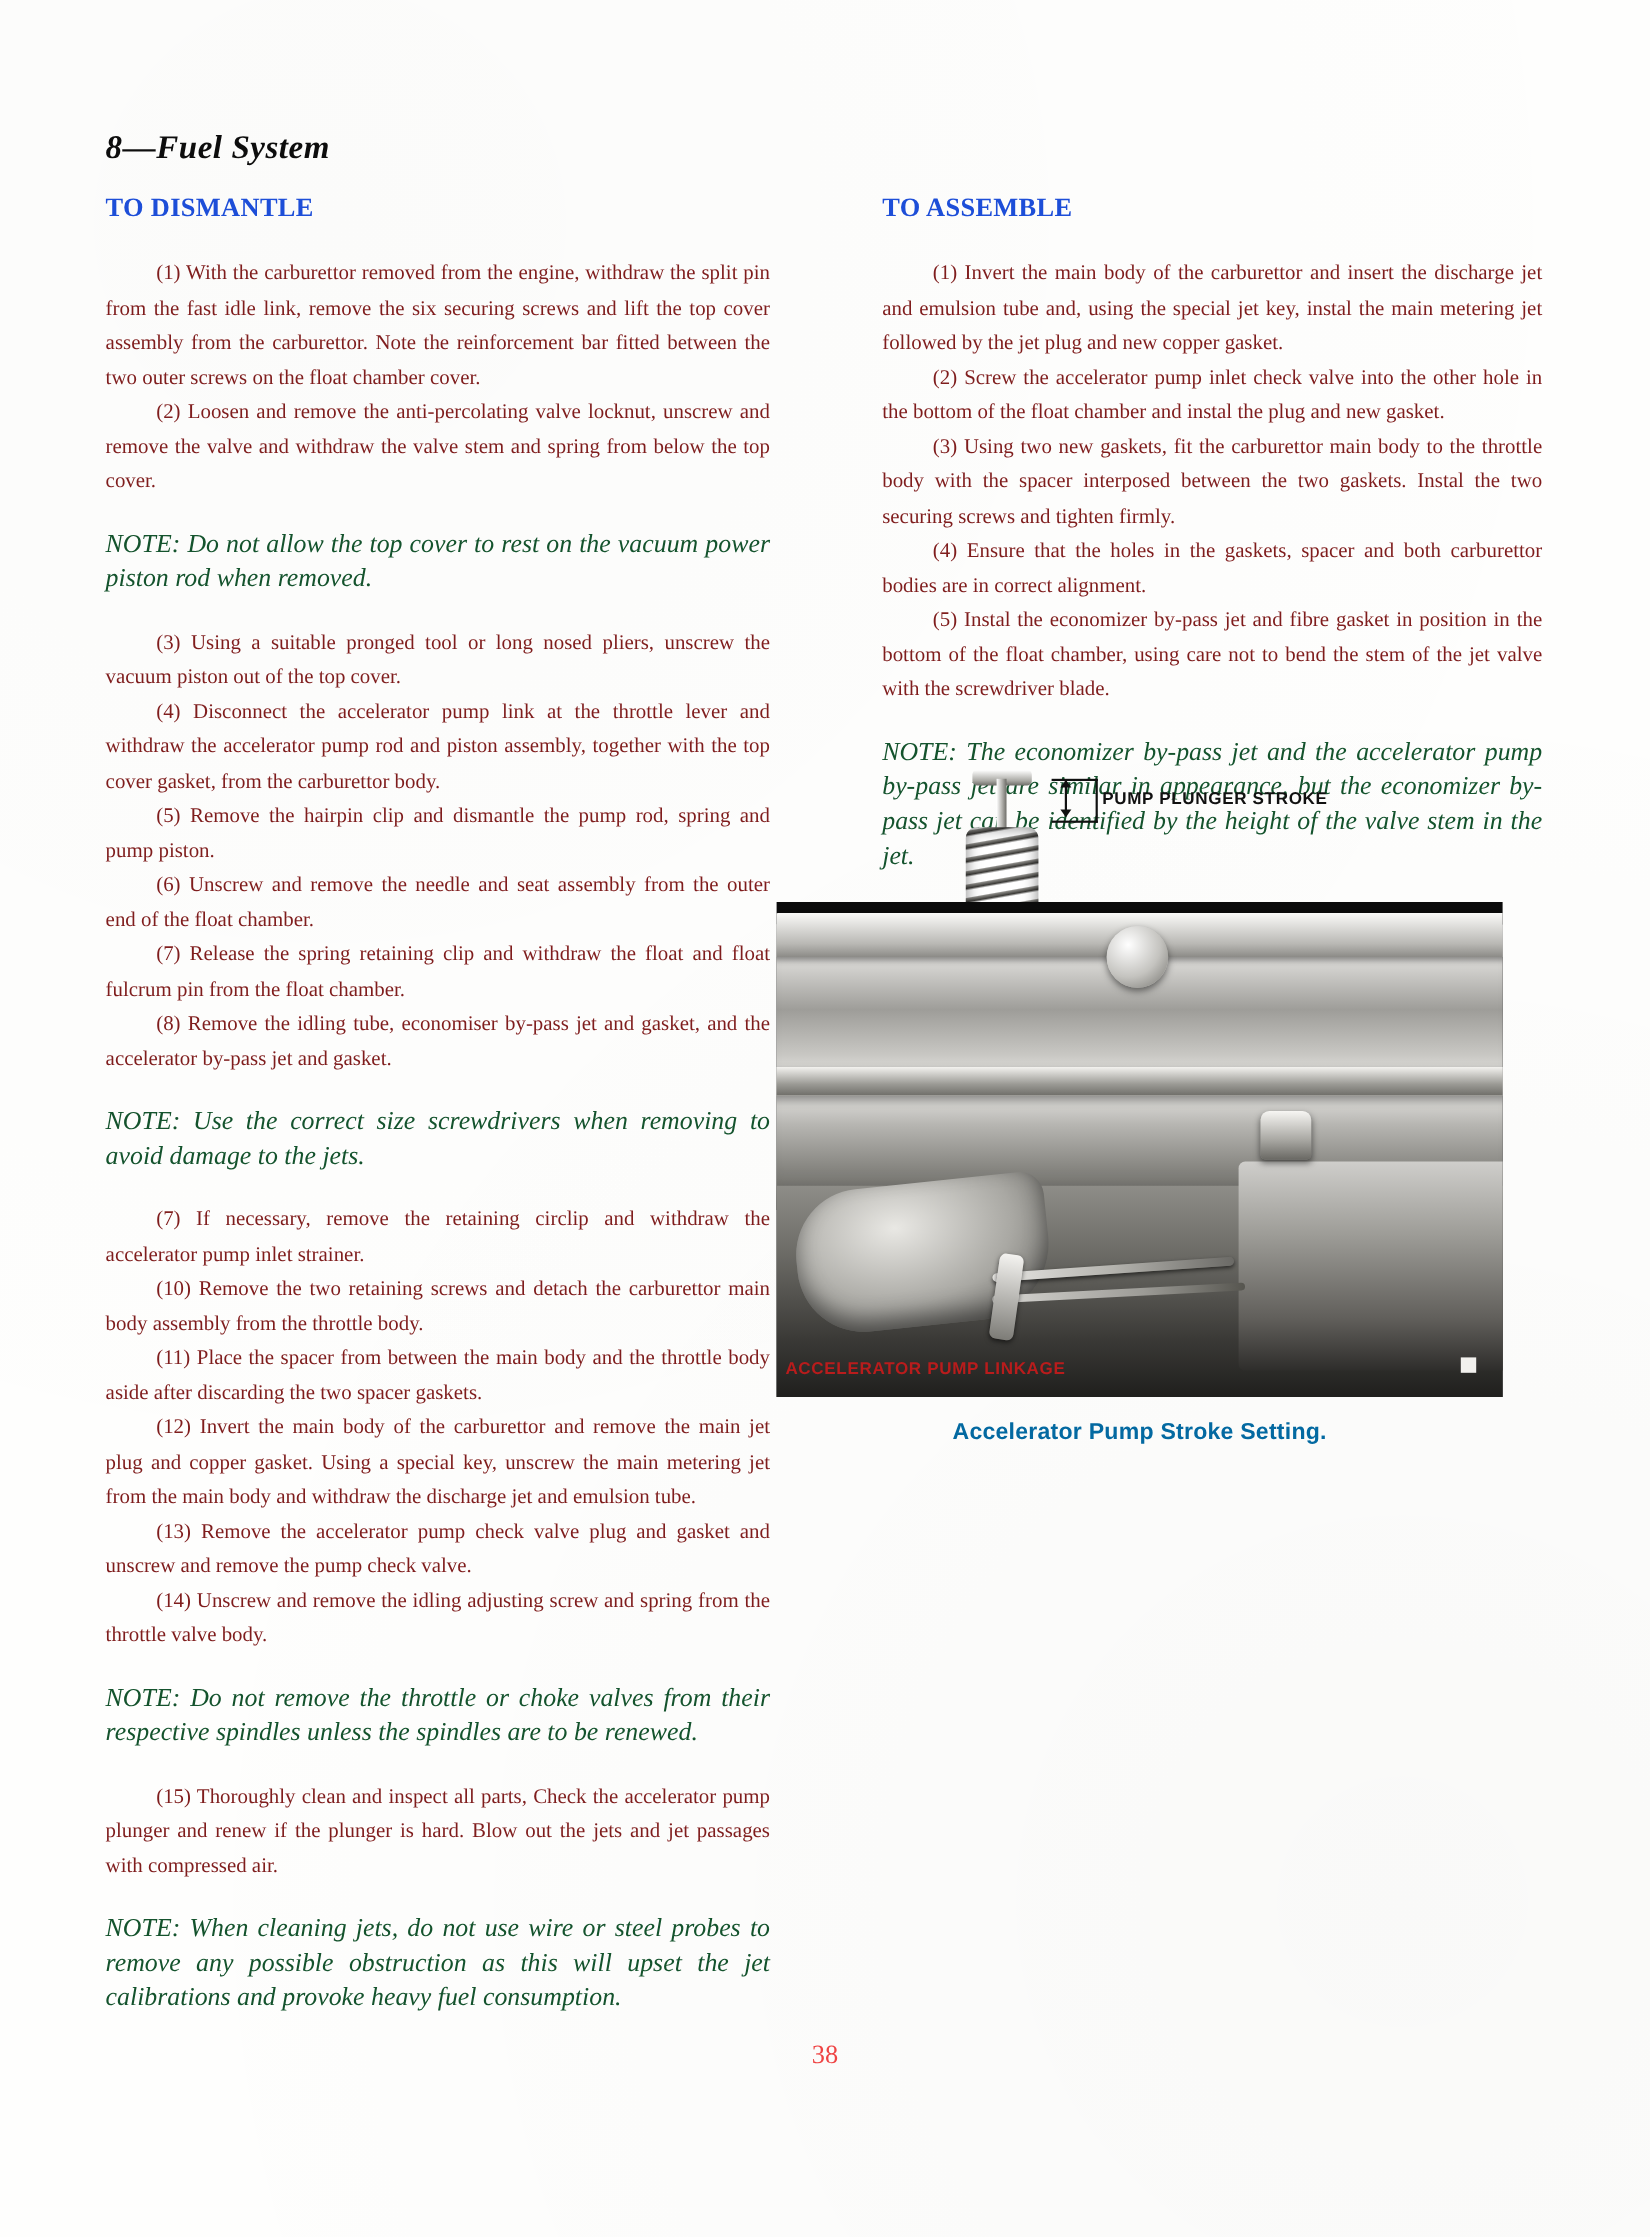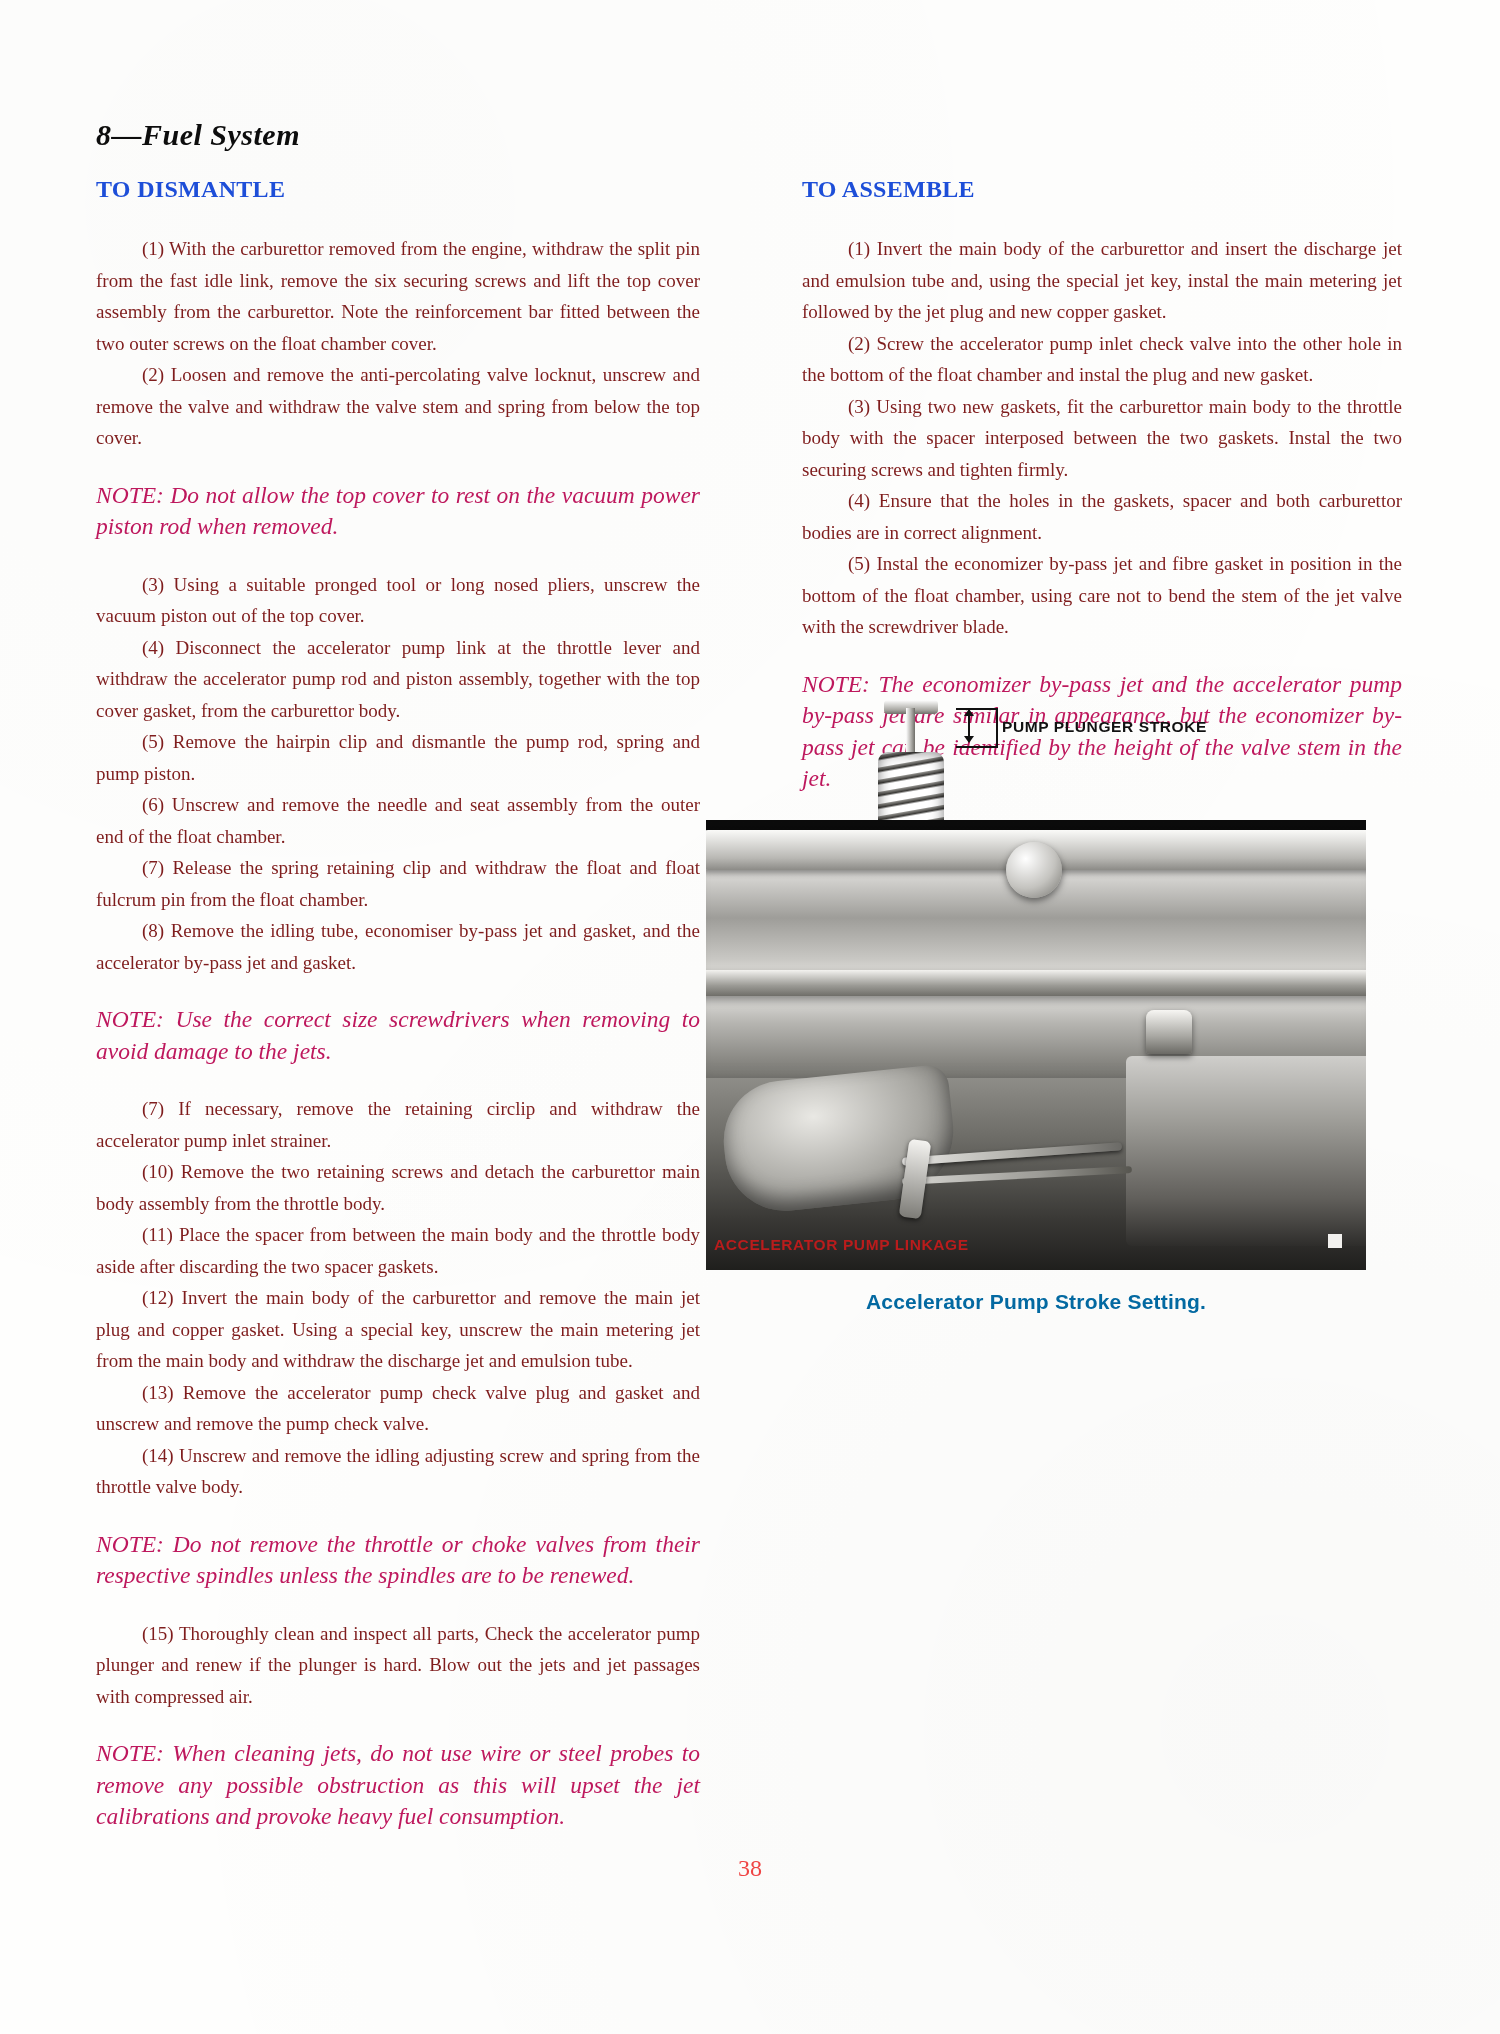--- a/index.html
+++ b/index.html
@@ -71,21 +71,21 @@
     -webkit-hyphens:none;
     hyphens:none;
   }
   p.note {
     font-size:23.5px;
     line-height:31.5px;
     text-align:justify;
     font-style:italic;
     margin:26px 0 26px 0;
     text-indent:0;
-    color:#be185d;
+    color:#14532d;
   }
 
   
   .figure {
     position:absolute;
     left:706px;
     top:700px;
     width:660px;
   }
   .photo-wrap {

